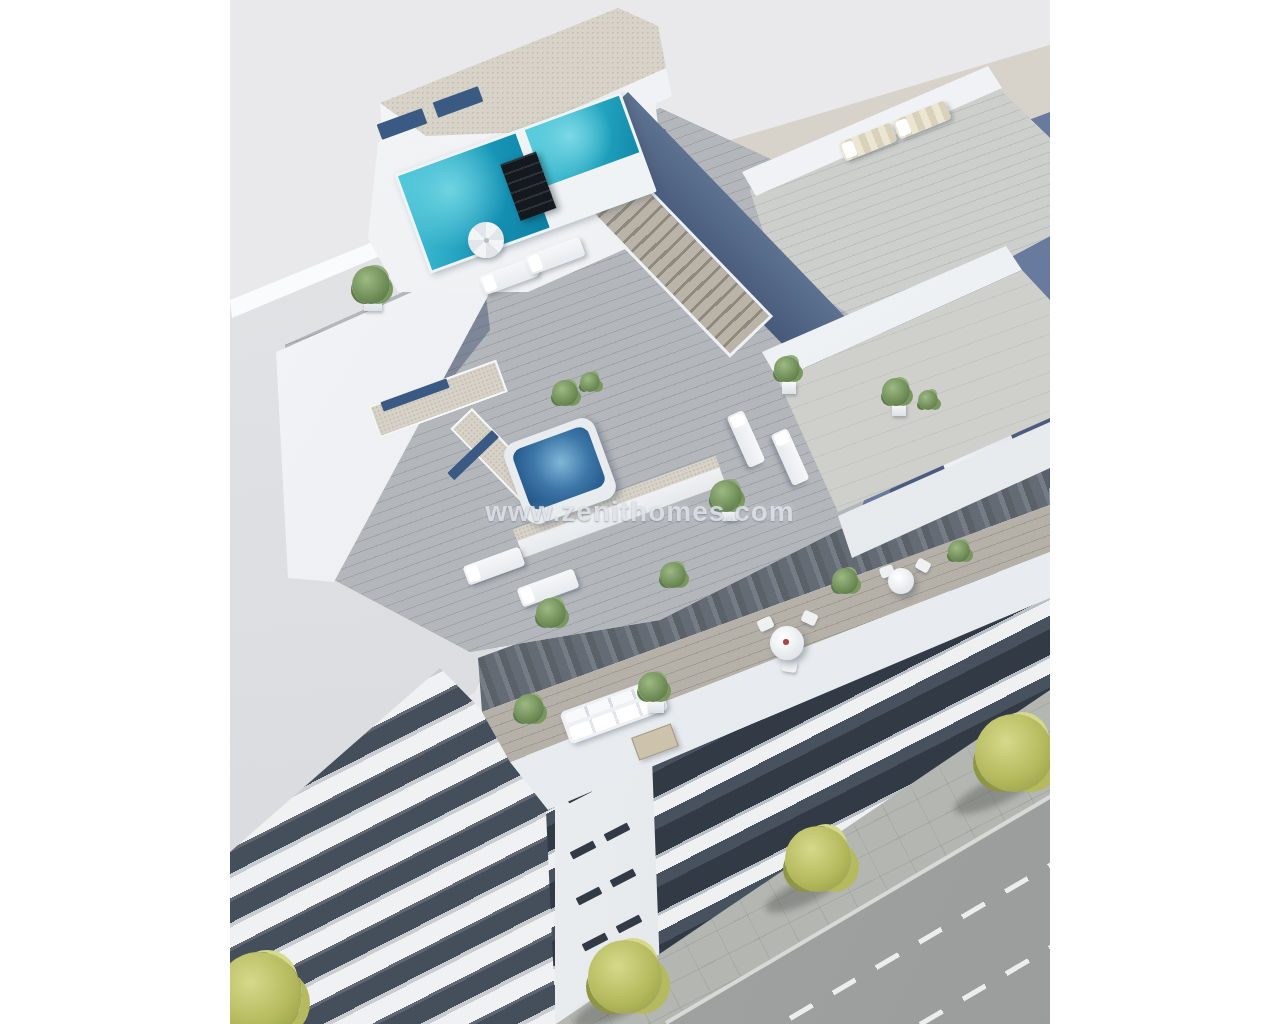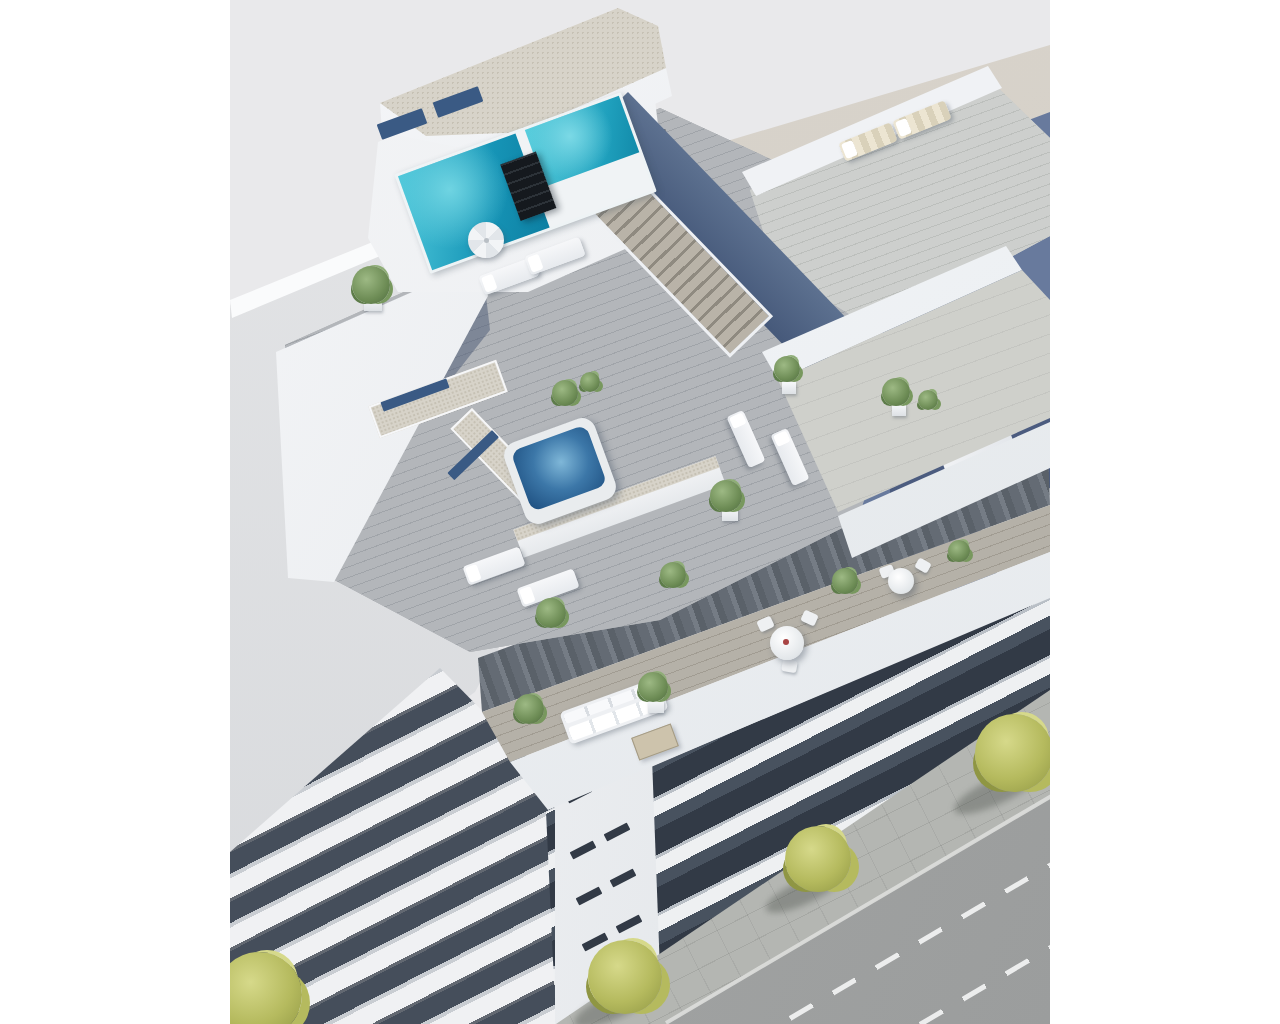--- a/index.html
+++ b/index.html
@@ -275,14 +275,15 @@
     <div class="e plant" style="left:284px;top:694px;width:30px;height:30px;"></div>
 
     <div class="e tshadow" style="left:340px;top:992px;width:92px;height:26px;transform:rotate(-25deg);"></div>
     <div class="e tree" style="left:358px;top:940px;width:74px;height:74px;"></div>
     <div class="e tshadow" style="left:532px;top:880px;width:84px;height:24px;transform:rotate(-25deg);"></div>
     <div class="e tree" style="left:555px;top:826px;width:66px;height:66px;"></div>
     <div class="e tshadow" style="left:720px;top:778px;width:94px;height:26px;transform:rotate(-25deg);"></div>
     <div class="e tree" style="left:745px;top:714px;width:78px;height:78px;"></div>
     <div class="e tree" style="left:-14px;top:952px;width:86px;height:86px;"></div>
 
+    <div class="e watermark">www.zenithomes.com</div>
   </div>
 </div>
 
 </body></html>

